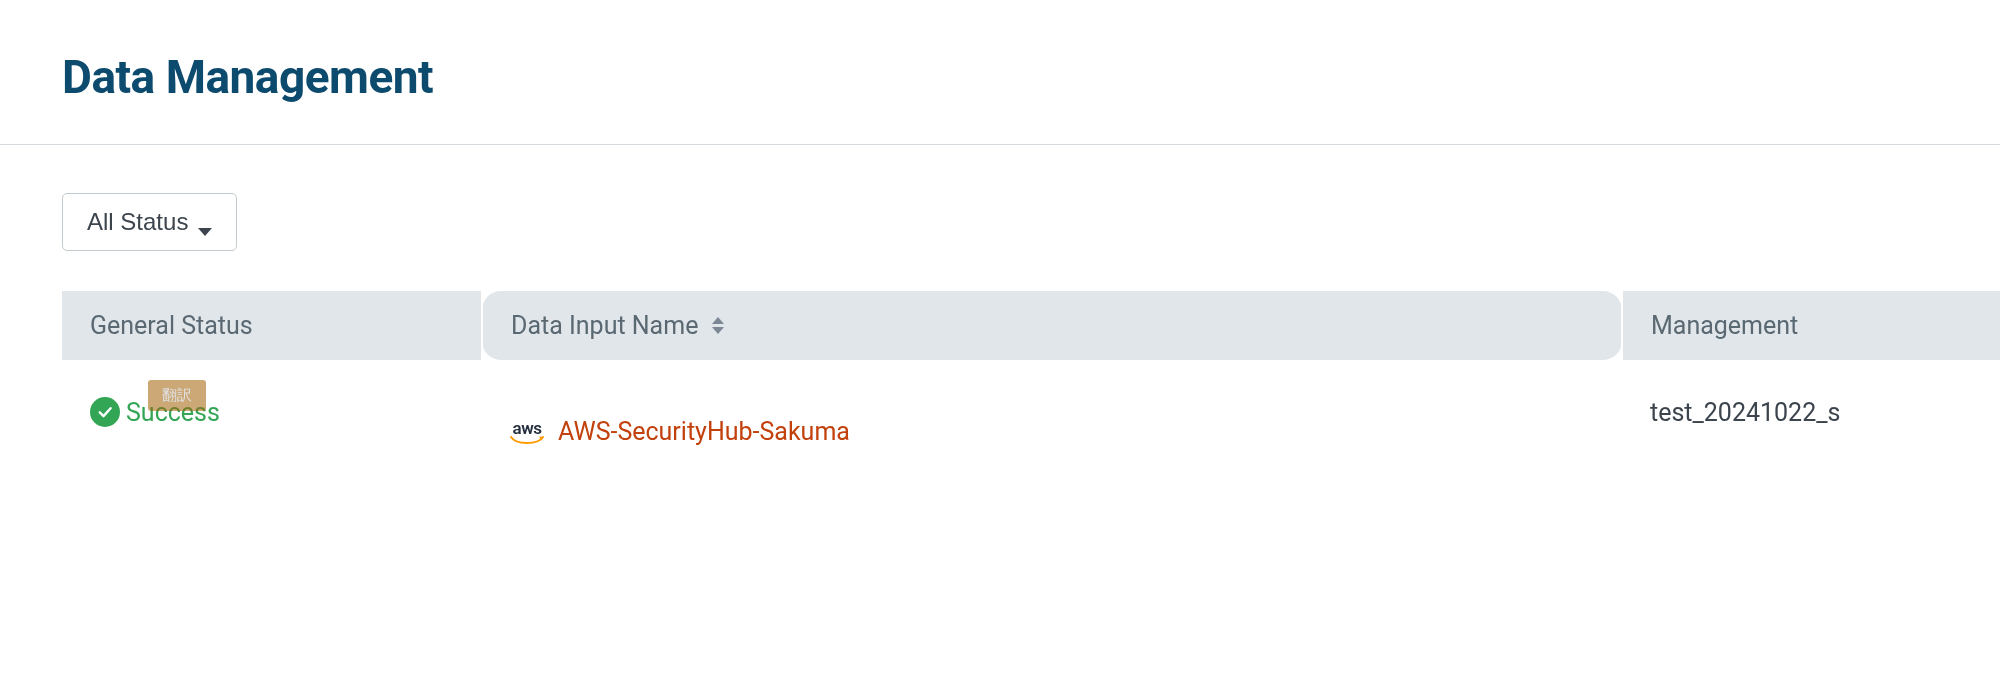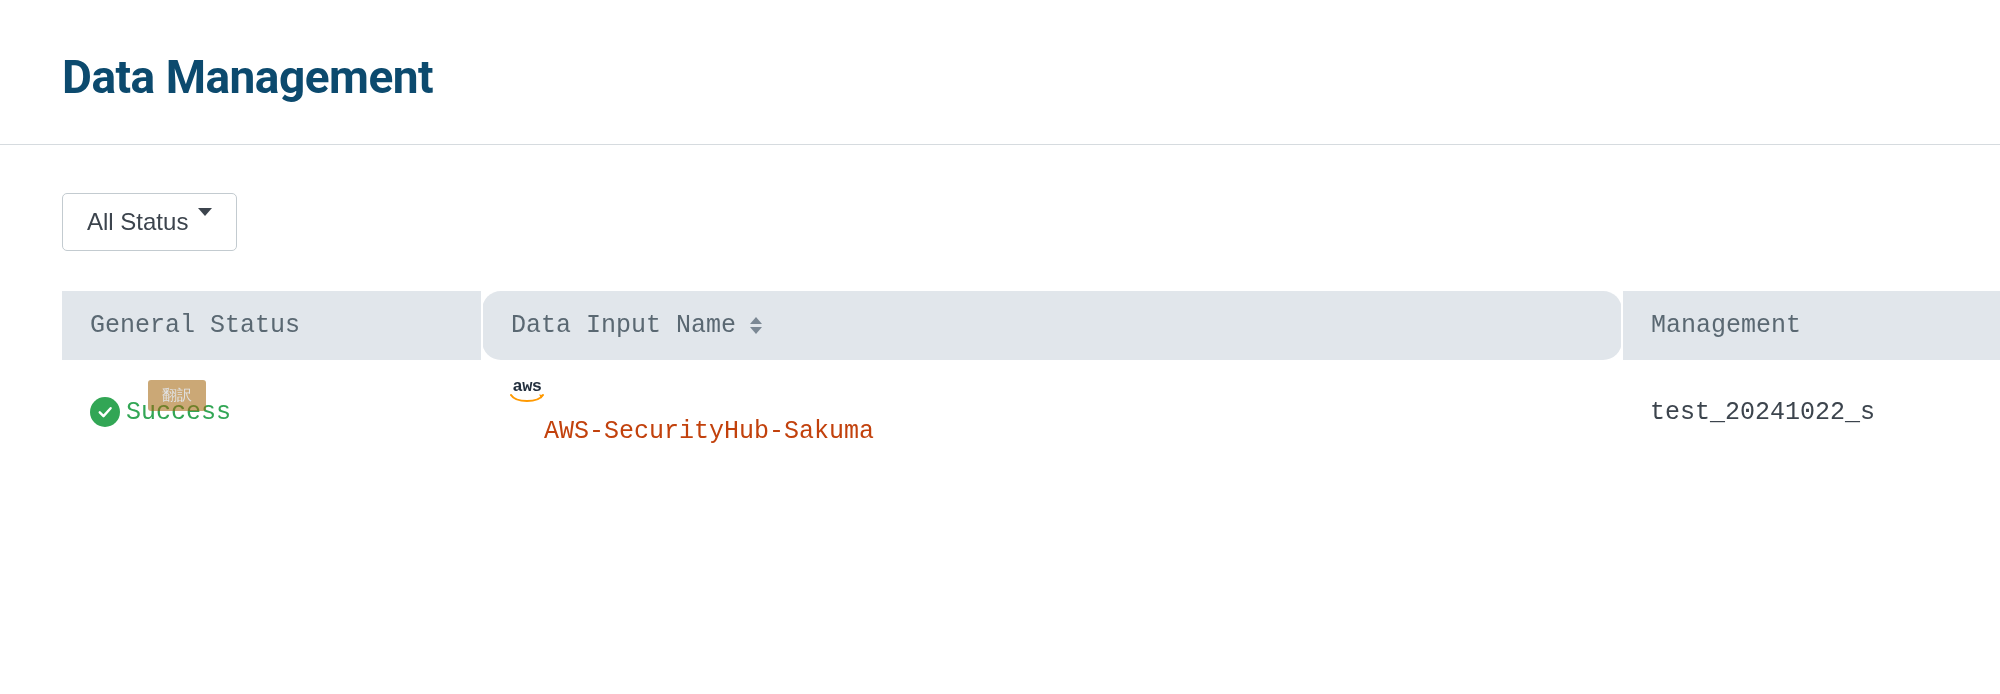--- a/index.html
+++ b/index.html
@@ -21,42 +21,41 @@
       color: #0c4a6e;
       letter-spacing: -0.5px;
     }
     .filters-row {
       display: flex;
       gap: 18px;
       padding: 48px 0 0 62px;
     }
     .filter-btn {
       display: inline-flex;
-      align-items: flex-start;
+      align-items: flex-end;
       gap: 8px;
       background: #ffffff;
       border: 1.5px solid #c3cbd0;
       border-radius: 5px;
       padding: 14px 24px;
       font-size: 24px;
       color: #3c444d;
       cursor: pointer;
     }
     .filter-btn .caret {
       width: 0;
       height: 0;
       border-left: 7px solid transparent;
       border-right: 7px solid transparent;
       border-top: 8px solid #3c444d;
       margin-left: 2px;
     }
     .table-wrap {
       margin: 40px 0 0 62px;
       width: calc(100% - 62px);
-      font-family: Liberation Mono, monospace;
     }
     table {
       width: 100%;
       border-collapse: collapse;
       table-layout: fixed;
     }
     thead tr {
       background: #e1e6eb;
     }
     th {
@@ -101,21 +100,21 @@
       width: 30px; height: 30px;
       background: #32a655;
       border-radius: 50%;
       display: flex;
       align-items: center;
       justify-content: center;
       flex-shrink: 0;
     }
     .status-check svg { width: 18px; height: 18px; }
     .status-text { color: #32a655; font-weight: 400; }
-    .input-cell { display: flex; align-items: flex-start; }
+    .input-cell { display: flex; align-items: flex-end; gap: 14px; }
     .aws-logo {
       display: inline-flex;
       flex-direction: column;
       align-items: center;
       line-height: 1;
     }
     .aws-logo .txt {
       font-size: 17px;
       font-weight: 600;
       color: #232f3e;

